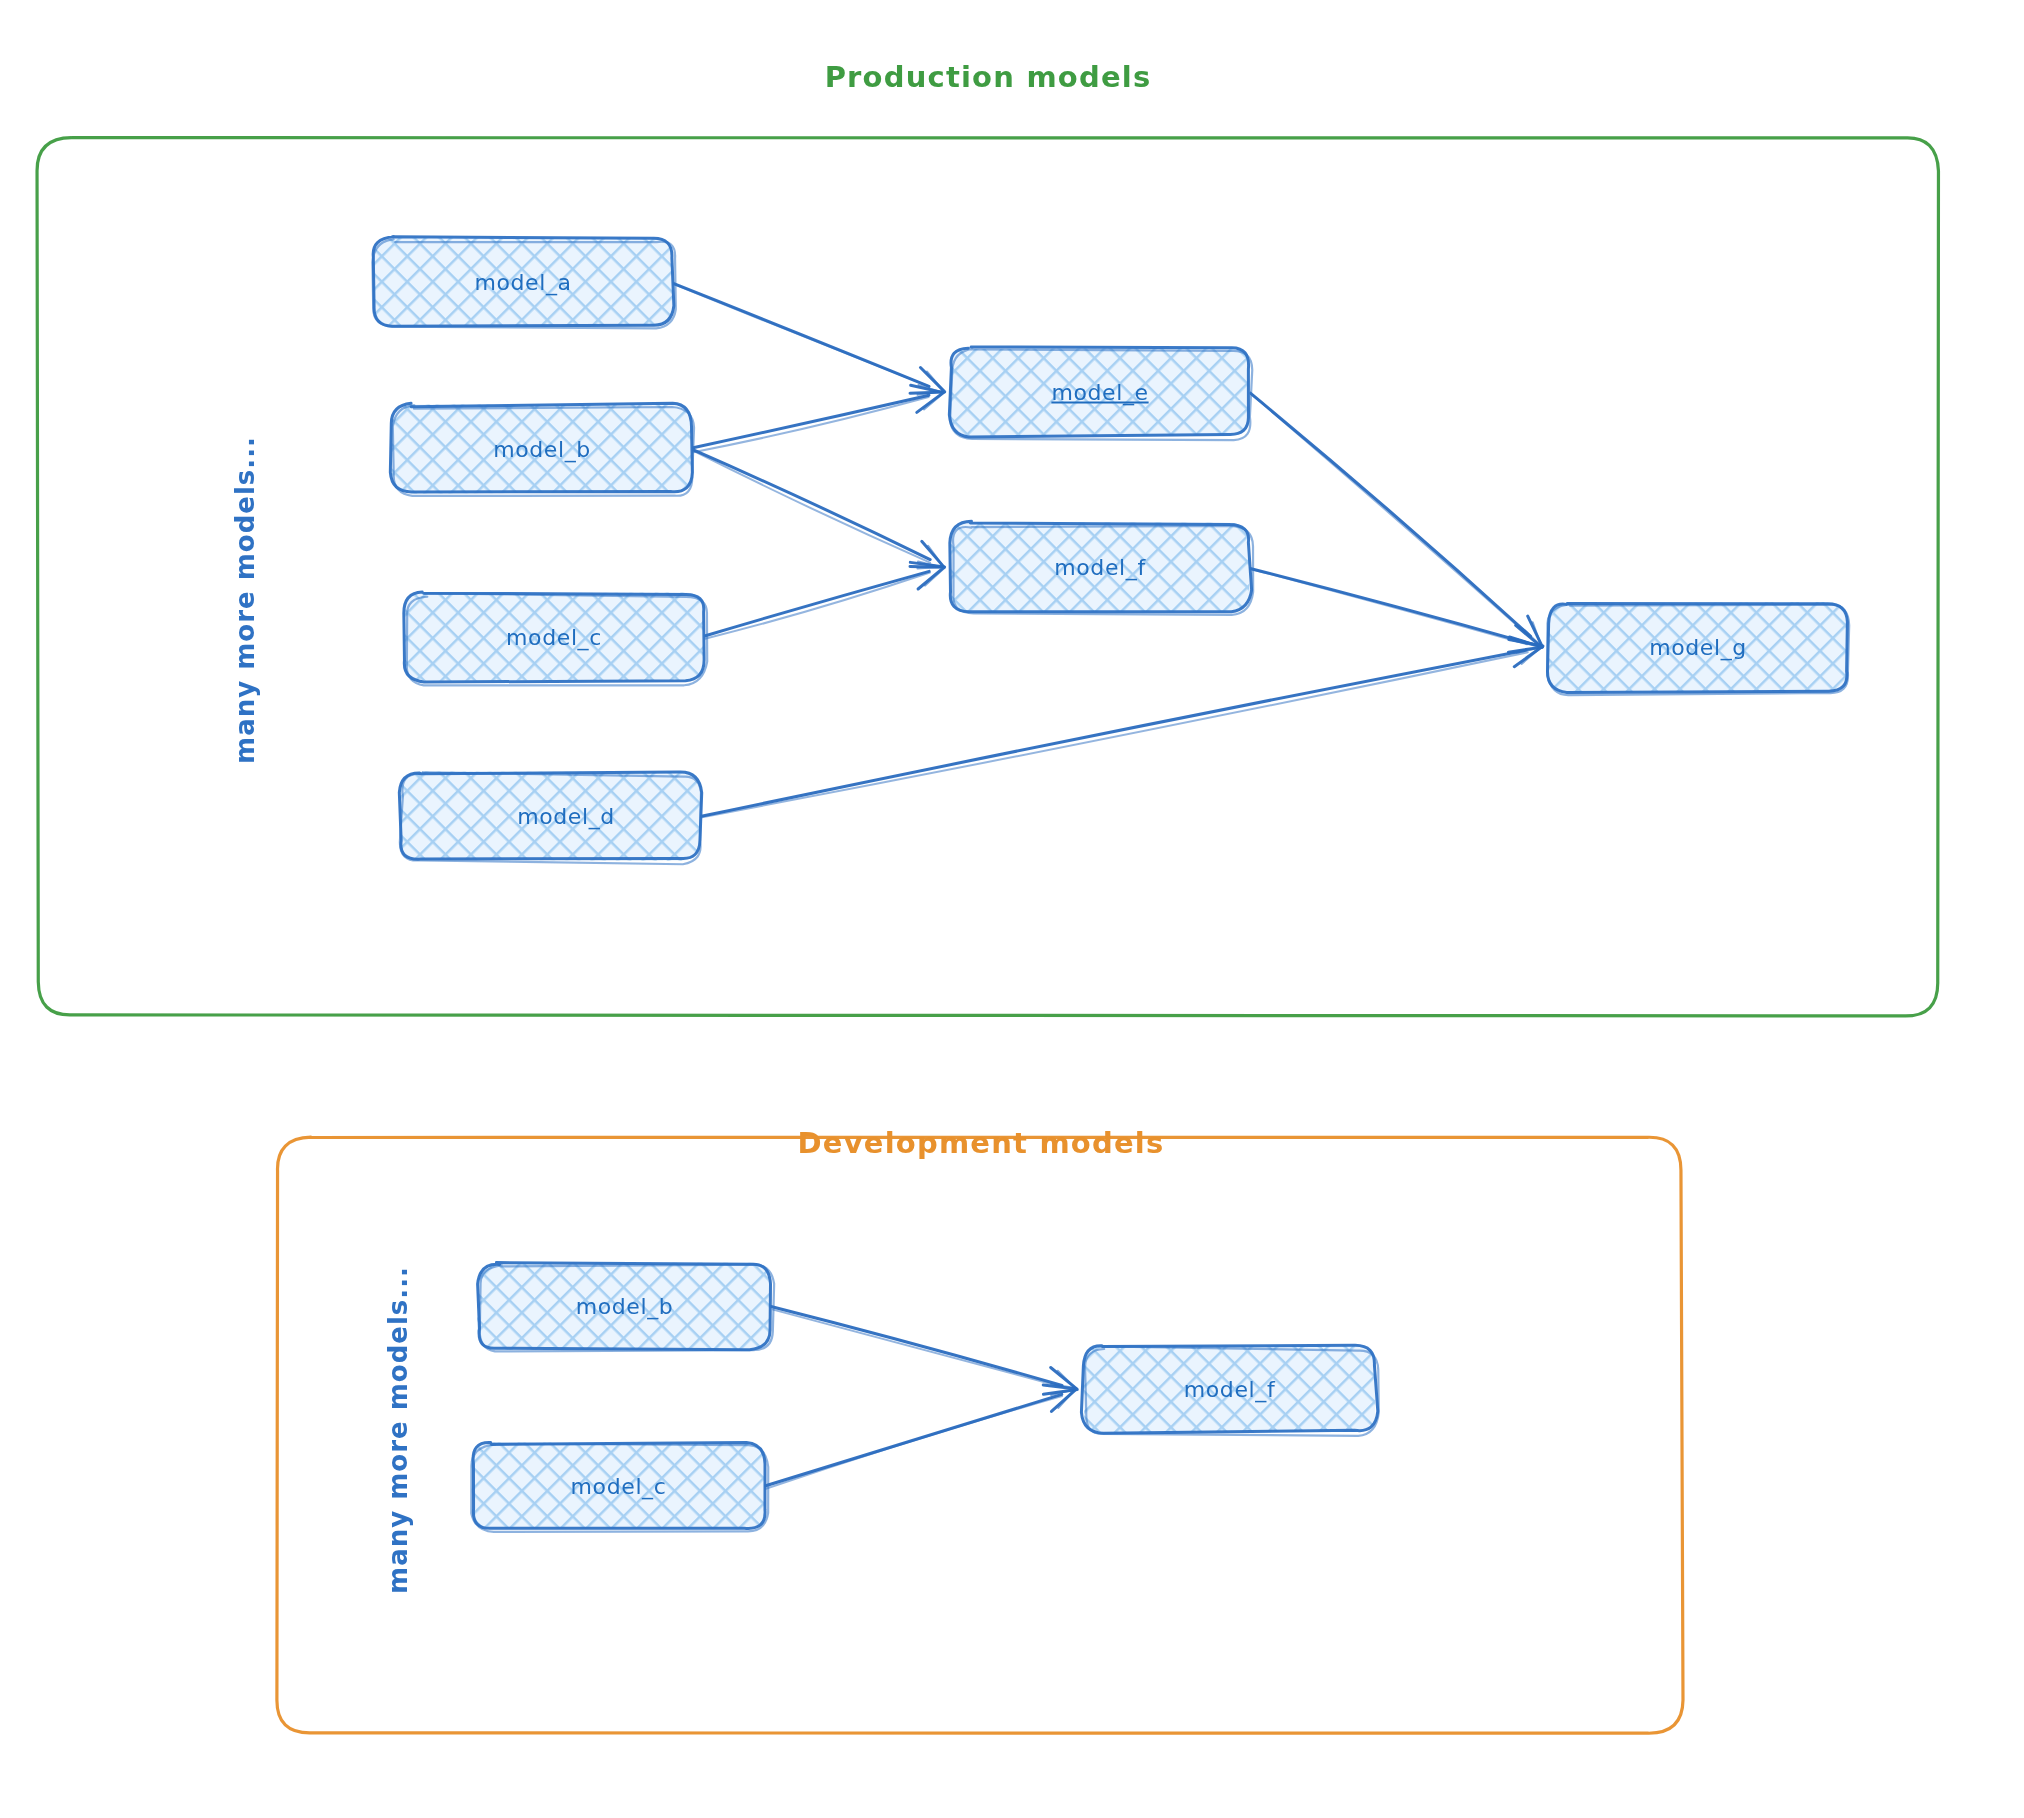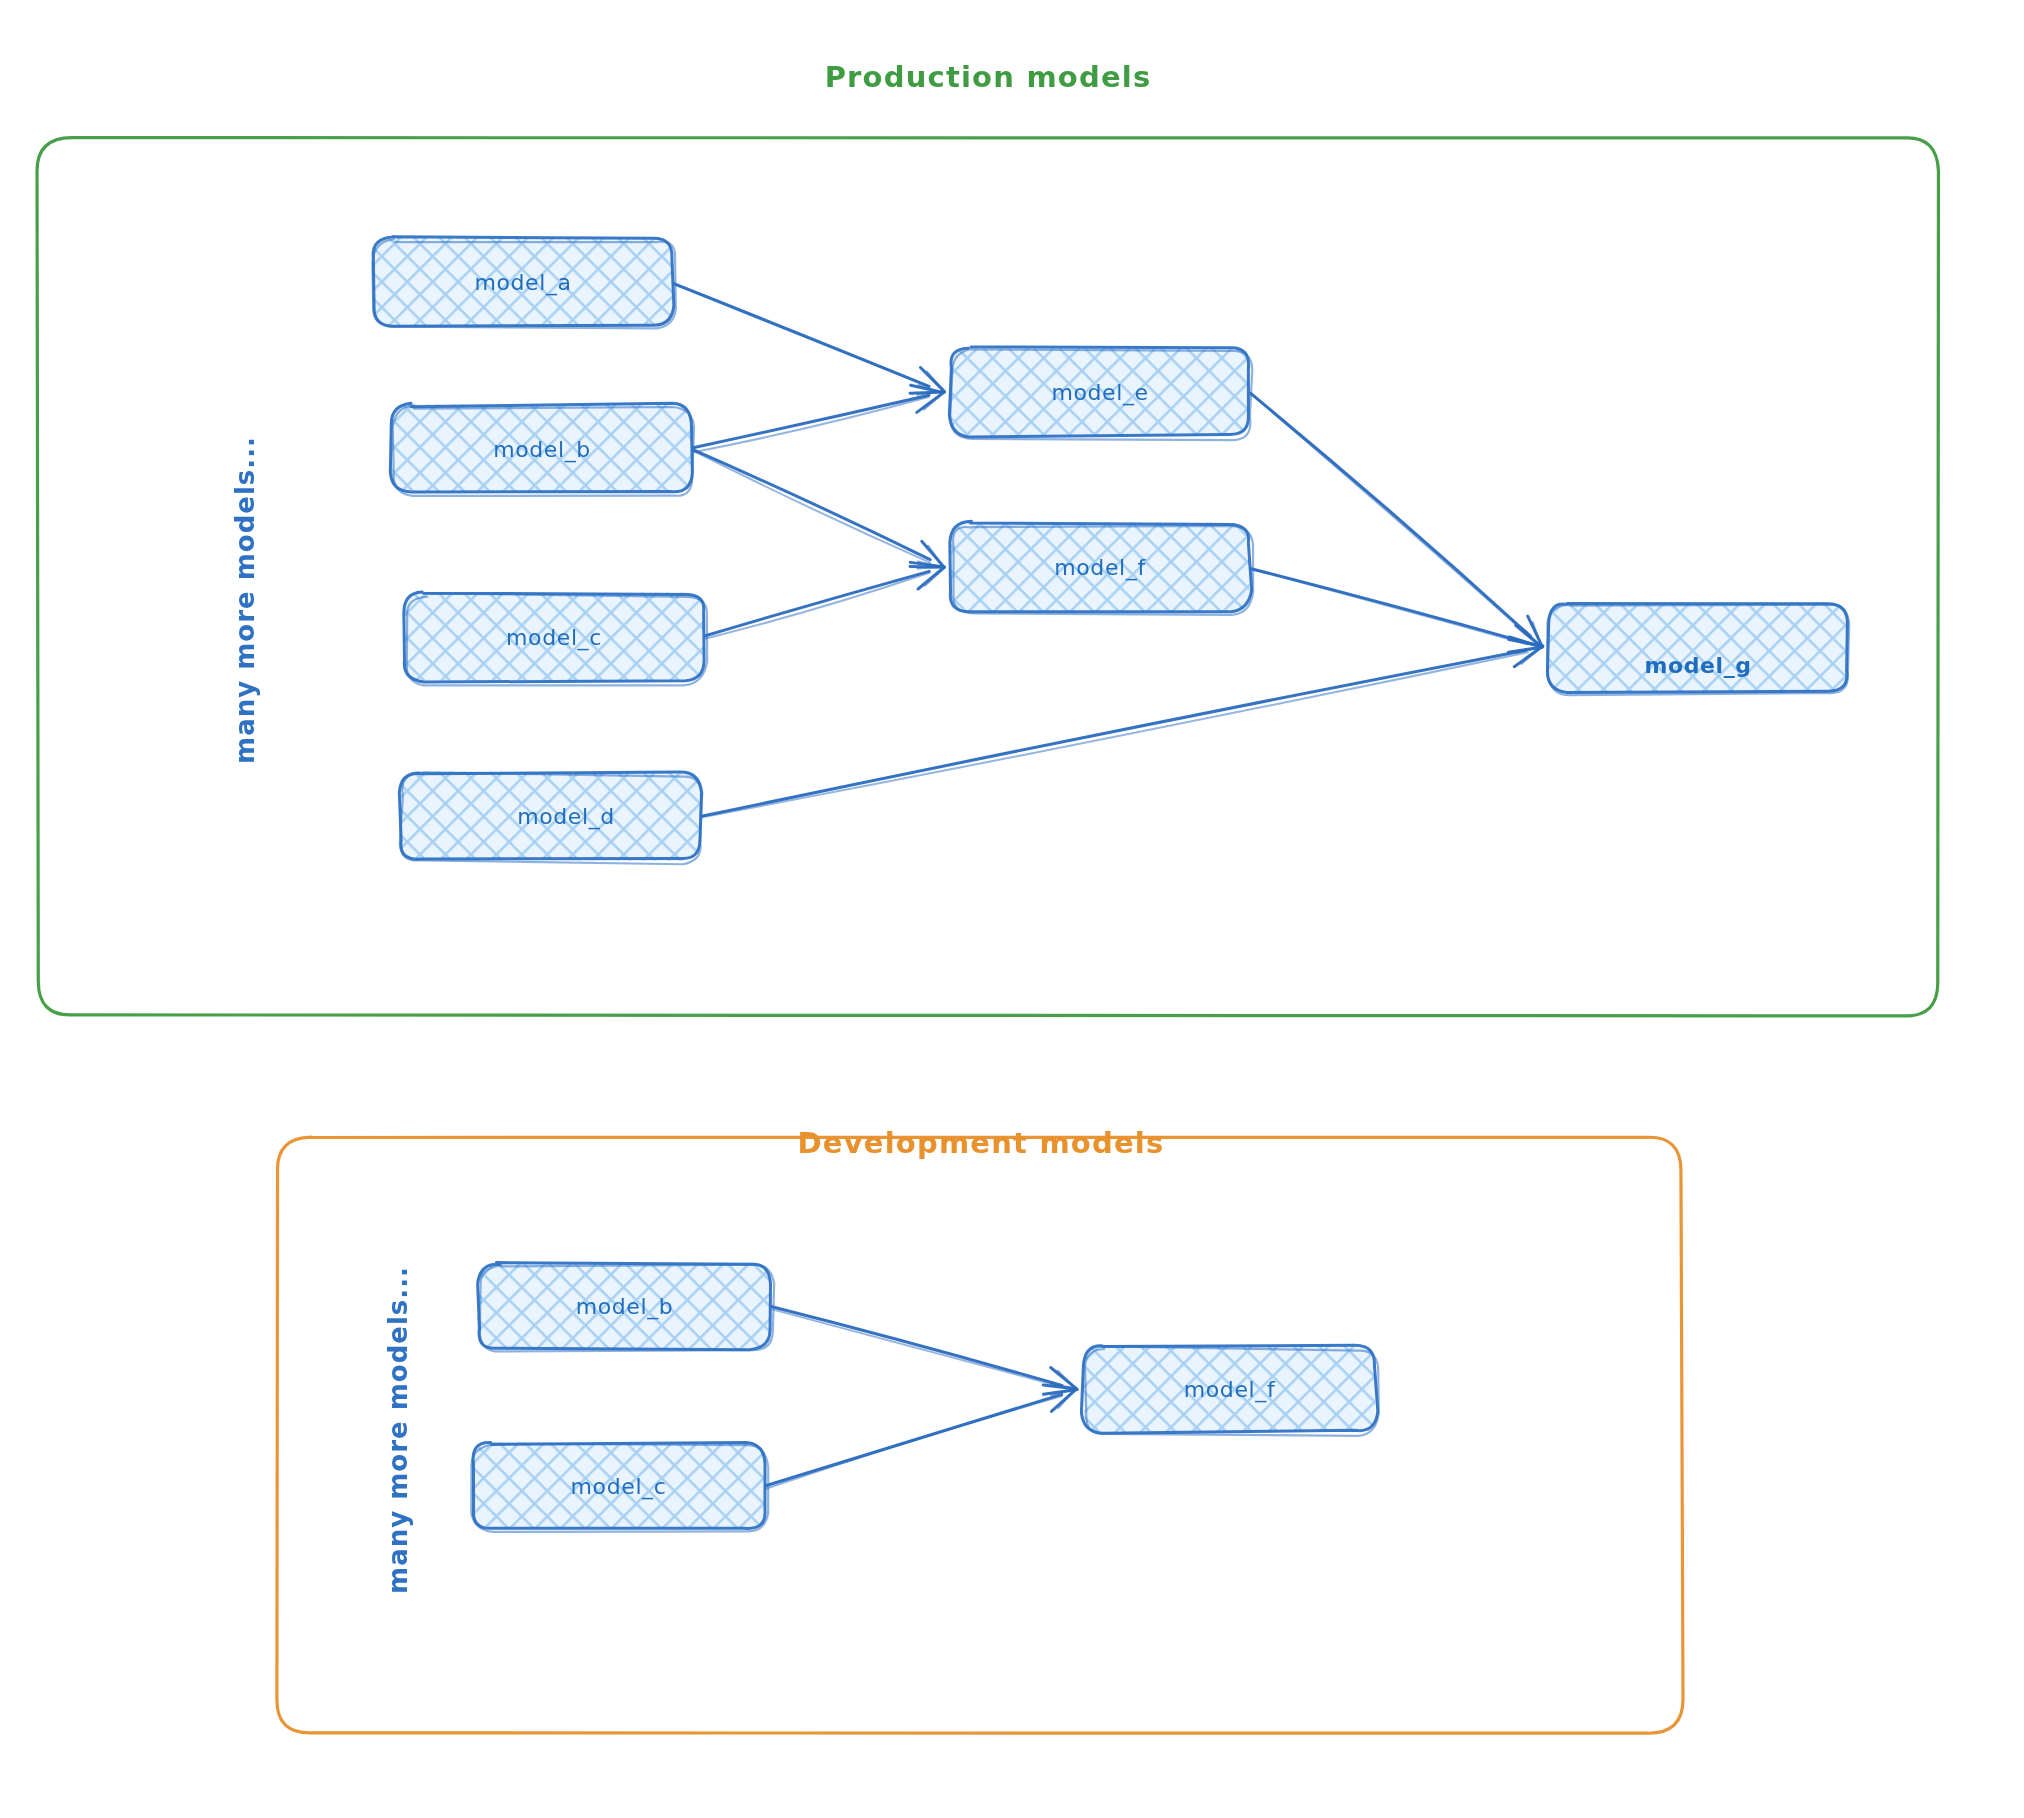--- a/index.html
+++ b/index.html
@@ -210,20 +210,20 @@
   </svg>
   <div id="labels-layer">
       <div class="group-title prod" style="left: 988px; top: 60px; color: rgb(63, 156, 66);">Production models</div>
       <div class="side-label" style="left: 245px; top: 600px; transform: translate(-50%, -50%) rotate(-90deg);">many more models...</div>
       <div class="group-title dev" style="left: 981px; top: 1086px; color: rgb(232, 145, 45); margin-top: 40px;">Development models</div>
       <div class="side-label" style="left: 398px; top: 1430px; transform: translate(-50%, -50%) rotate(-90deg);">many more models...</div>
       <div class="node-label" style="left: 523px; top: 282px;">model_a</div>
       <div class="node-label" style="left: 542px; top: 449px;">model_b</div>
       <div class="node-label" style="left: 554px; top: 637px;">model_c</div>
       <div class="node-label" style="left: 550px; top: 816px; margin-left: 16px;">model_d</div>
-      <div class="node-label" style="left: 1100px; top: 392px;">model_e</div>
+      <div class="node-label" style="left: 1100px; top: 392px; text-decoration: underline;">model_e</div>
       <div class="node-label" style="left: 1100px; top: 567px;">model_f</div>
-      <div class="node-label" style="left: 1698px; top: 665px; font-weight: bold;">model_g</div>
+      <div class="node-label" style="left: 1698px; top: 647px;">model_g</div>
       <div class="node-label" style="left: 624.5px; top: 1306px;">model_b</div>
       <div class="node-label" style="left: 618.5px; top: 1486px;">model_c</div>
       <div class="node-label" style="left: 1229.5px; top: 1389px;">model_f</div>
     </div>
 </div>
 
 </body></html>

